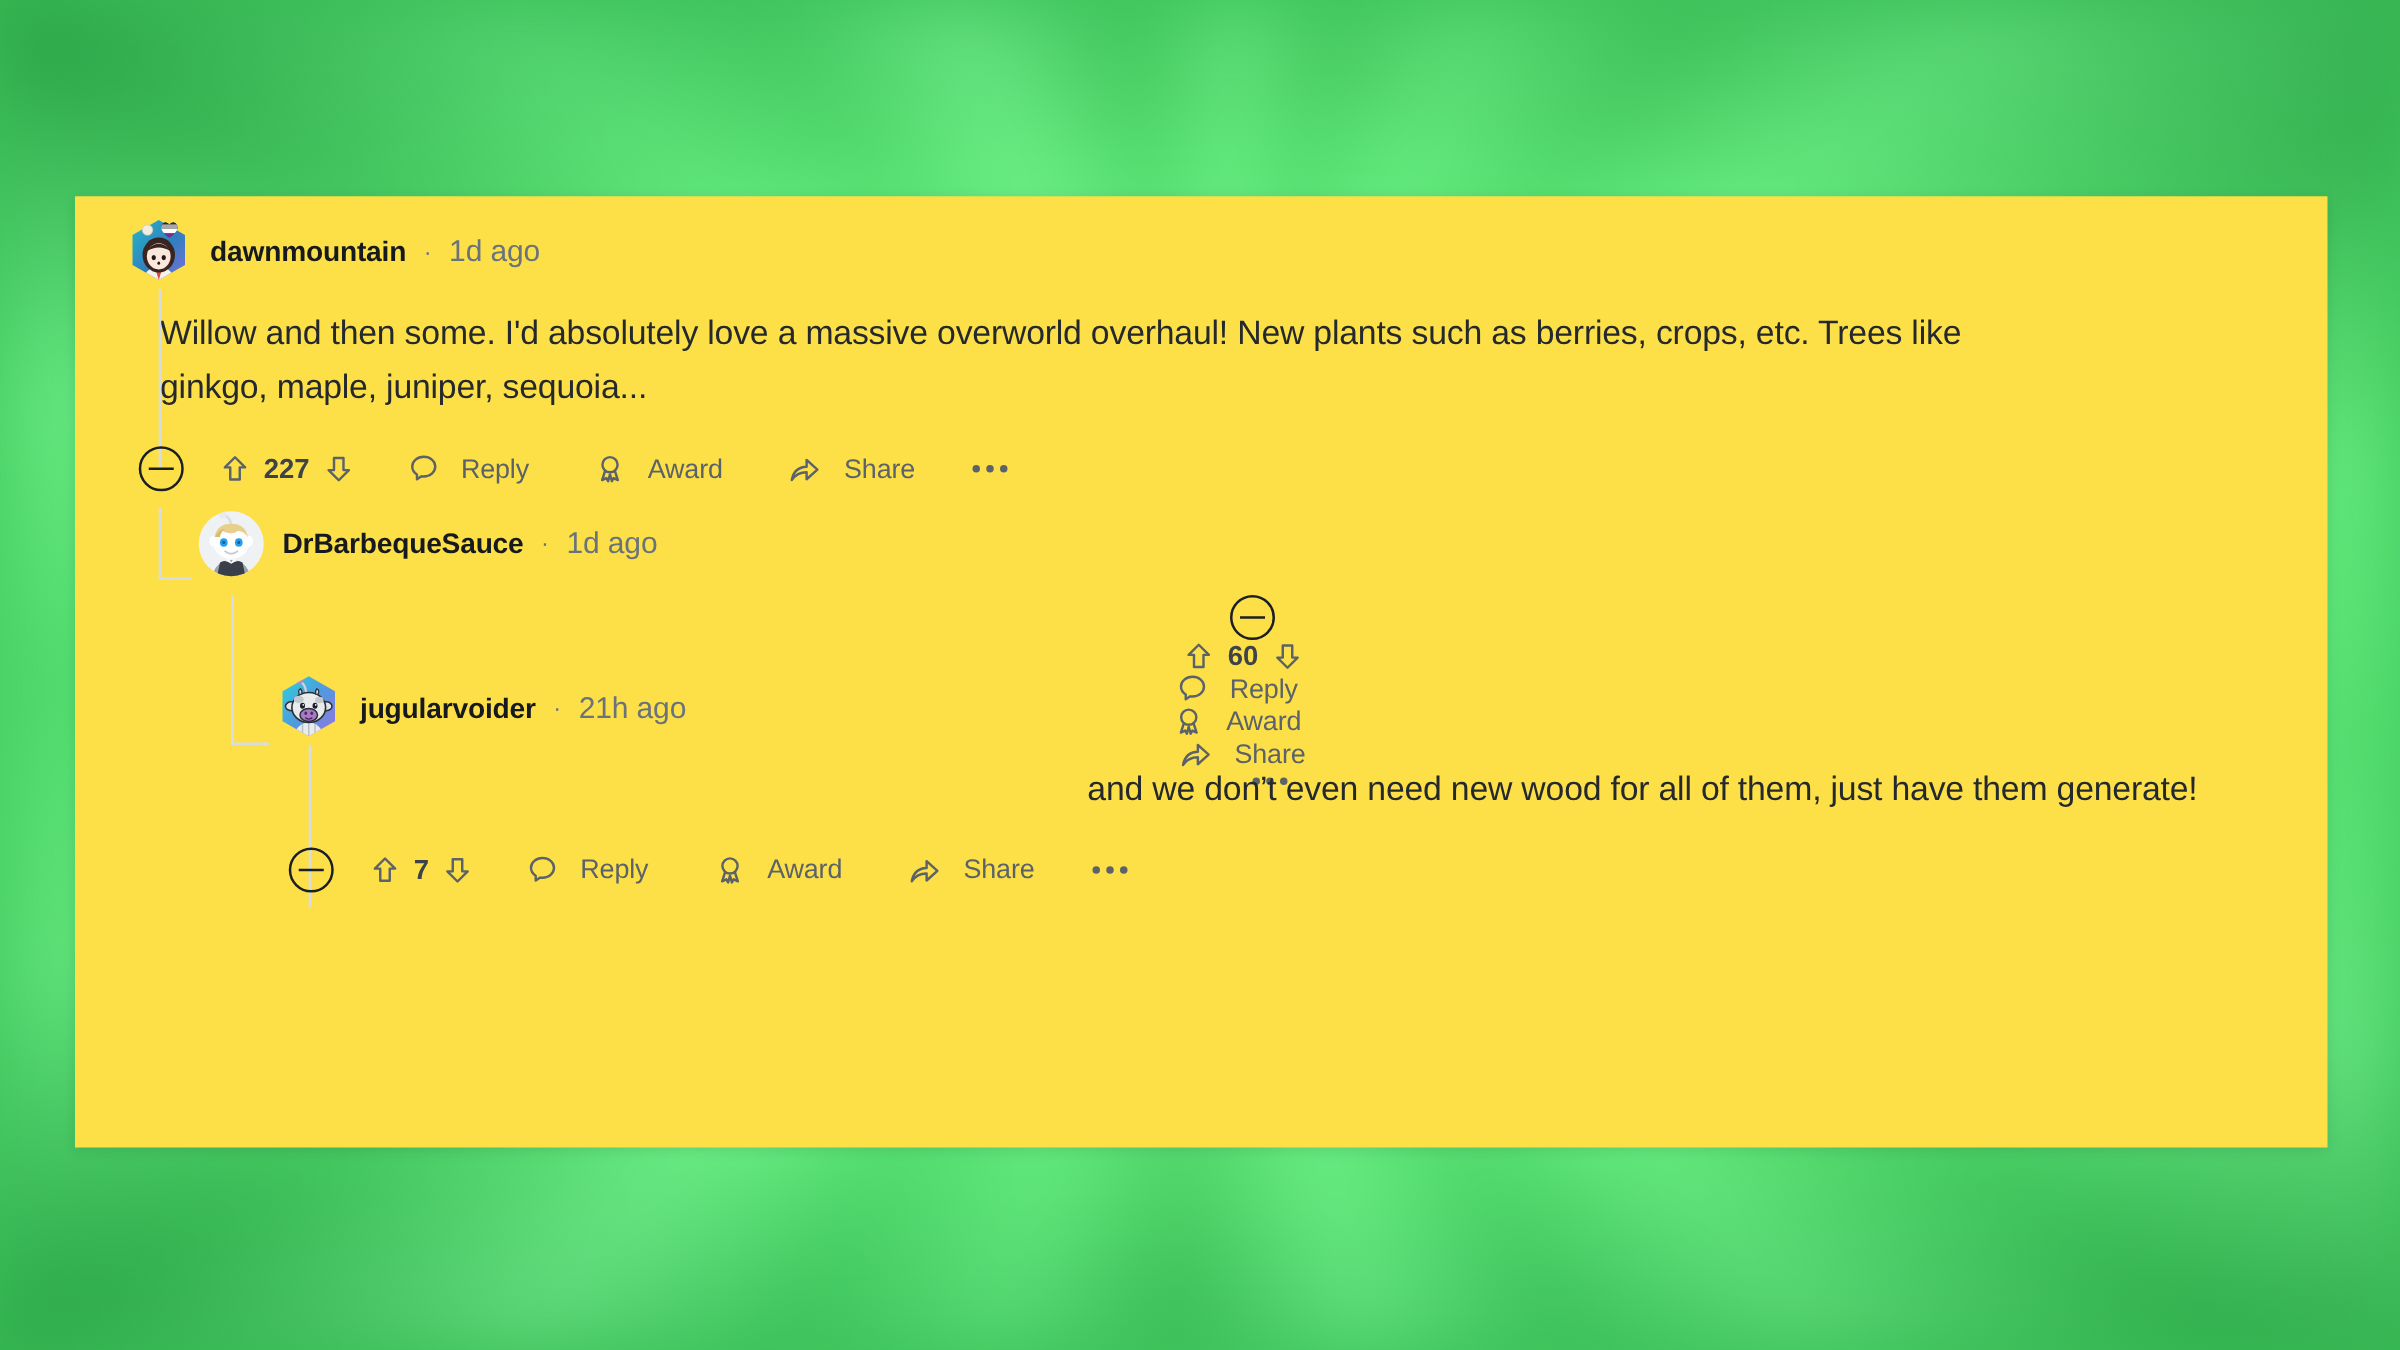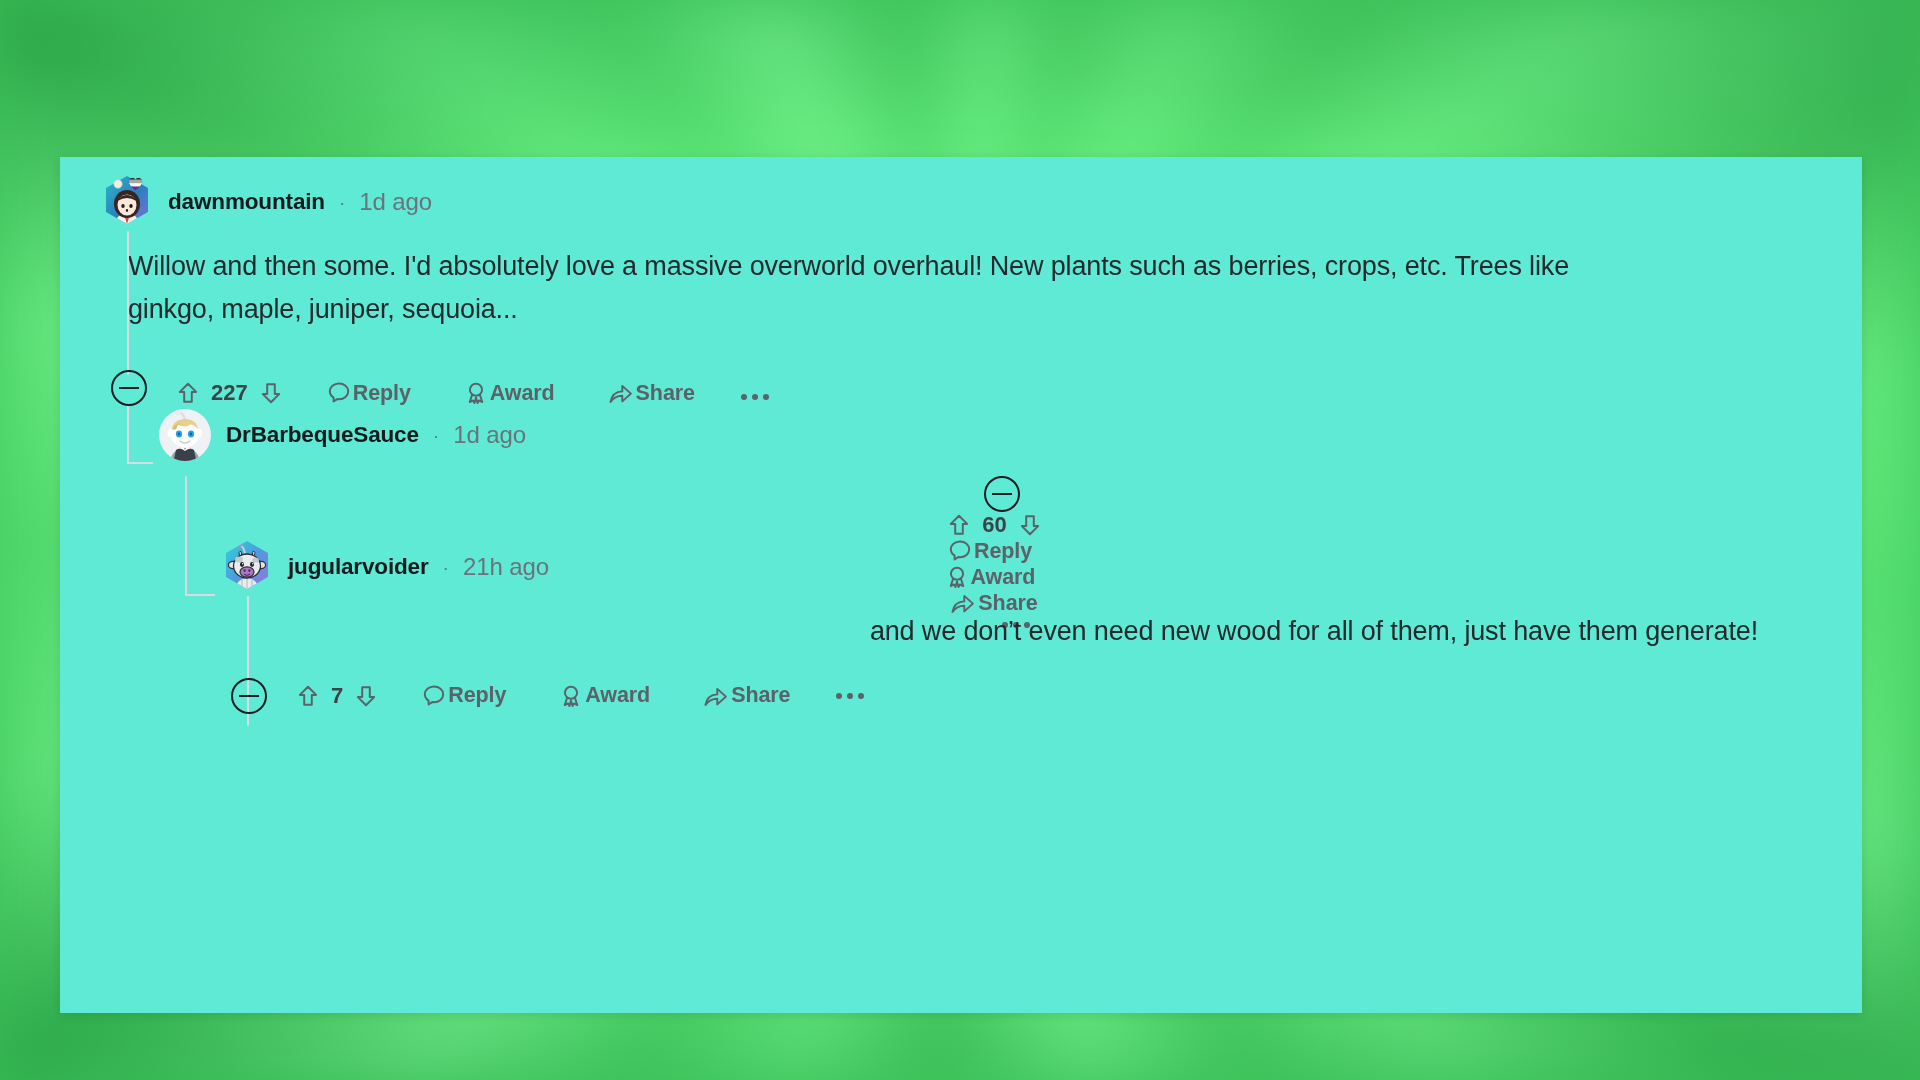--- a/index.html
+++ b/index.html
@@ -44,22 +44,22 @@
       rgba(18,120,44,0.34) 100%);
     pointer-events: none;
   }
 
   
   #comment-card {
     position: absolute;
     left: 60px;
     top: 157px;
     width: 1802px;
-    height: 856px;
-    background: #5eead4;
+    height: 761px;
+    background: #fde047;
     overflow: hidden;
     box-shadow: 0 2px 10px rgba(0,0,0,0.10);
   }
 
   
   .depth-0 { padding-left: 38px; }
 
   .comment { position: relative; }
 
   
@@ -115,24 +115,24 @@
   
   .actions {
     display: flex;
     align-items: center;
     height: 62px;
     gap: 0;
   }
   .act {
     display: flex;
     align-items: center;
-    gap: 1px;
+    gap: 17px;
     color: #5b6269;
     font-size: 21.5px;
-    font-weight: 700;
+    font-weight: 400;
     letter-spacing: -0.1px;
     cursor: pointer;
     white-space: nowrap;
   }
   .act svg { display: block; }
 
   .collapse-btn {
     width: 32px; height: 32px;
     flex: 0 0 32px;
     border: 2px solid #1b1f23;
@@ -256,21 +256,21 @@
       <span class="timestamp">1d ago</span>
     </div>
 
     <div style="position:relative;">
       <div class="thread-line" style="left:29px; top:0; height:144px;"></div>
 
       <div class="body-wrap" style="padding-top:14px;">
         <div class="comment-body">Willow and then some. I'd absolutely love a massive overworld overhaul! New plants such as berries, crops, etc. Trees like ginkgo, maple, juniper, sequoia...</div>
       </div>
 
-      <div class="actions" style="margin-top:14px; margin-left:13px;align-items:flex-end;">
+      <div class="actions" style="margin-top:14px; margin-left:13px;">
         <div class="collapse-btn"></div>
 
         <div class="vote-group">
           <svg class="vote-arrow" width="26" height="26" viewBox="0 0 24 24" fill="none" stroke="#5b6269" stroke-width="1.8" stroke-linecap="round" stroke-linejoin="round">
             <path d="M12 3.5 L19.5 11 h-4 v9 h-7 v-9 h-4 Z"></path>
           </svg>
           <span class="vote-count">227</span>
           <svg class="vote-arrow" width="26" height="26" viewBox="0 0 24 24" fill="none" stroke="#5b6269" stroke-width="1.8" stroke-linecap="round" stroke-linejoin="round">
             <path d="M12 20.5 L4.5 13 h4 v-9 h7 v9 h4 Z"></path>
           </svg>

